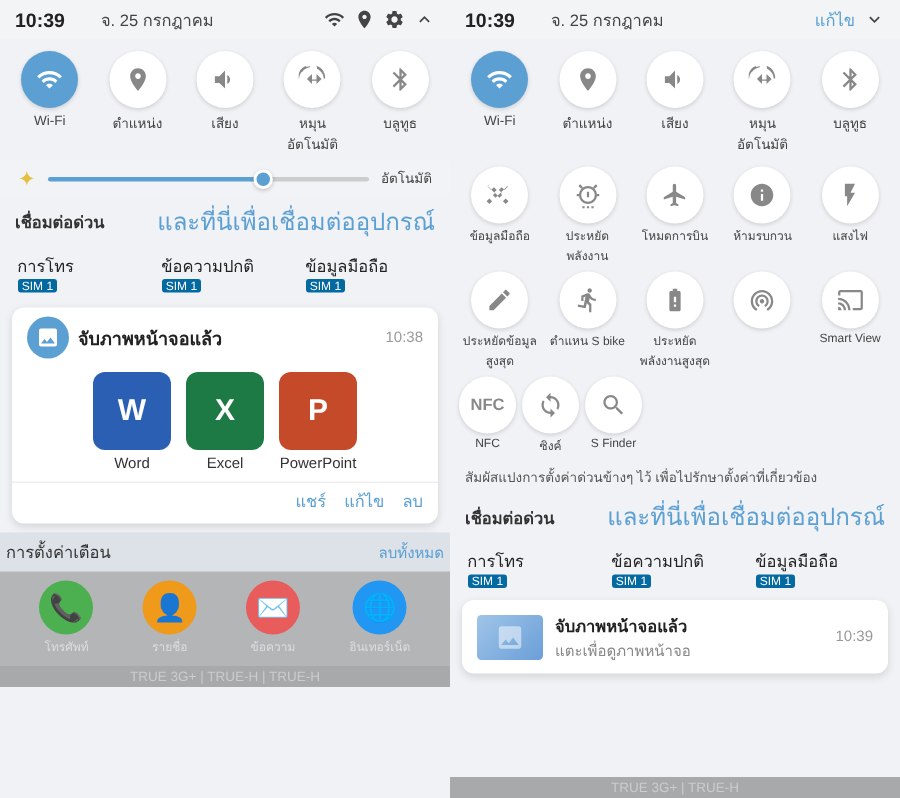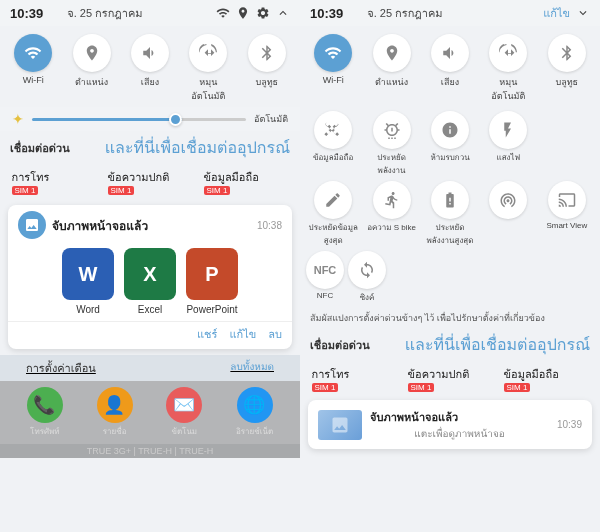--- a/index.html
+++ b/index.html
@@ -164,21 +164,21 @@
       color: #222;
     }
     .conn-sub {
       font-size: 9px;
       color: #888;
       display: flex;
       align-items: center;
       gap: 2px;
     }
     .sim-badge {
-      background: #ef4444;
+      background: #0369a1;
       color: #fff;
       font-size: 8px;
       padding: 0px 3px;
       border-radius: 2px;
     }
 
     
     .notification-card {
       margin: 6px 8px;
       background: #fff;
@@ -245,23 +245,23 @@
       gap: 12px;
       border-top: 1px solid #eee;
     }
     .notif-action-btn {
       font-size: 11px;
       color: #5ca0d3;
     }
     .bottom-row {
       display: flex;
       justify-content: space-between;
-      padding: 4px 26px;
+      align-items: center;
+      padding: 4px 4px;
       background: rgba(200,210,220,0.5);
-      text-decoration: underline;
     }
     .bottom-label {
       font-size: 11px;
       color: #333;
     }
     .bottom-link {
       font-size: 10px;
       color: #5ca0d3;
     }
 
@@ -382,21 +382,20 @@
     }
     .right-notif-texts { flex: 1; }
     .right-notif-title {
       font-size: 11px;
       font-weight: bold;
       color: #222;
     }
     .right-notif-sub {
       font-size: 10px;
       color: #888;
-      text-align: center;
     }
     .right-notif-time {
       font-size: 10px;
       color: #999;
     }
 
     
     .edit-btn {
       font-size: 11px;
       color: #5ca0d3;
@@ -554,25 +553,25 @@
     <div class="dock-item">
       <div class="dock-icon phone-icon">📞</div>
       <span class="dock-label">โทรศัพท์</span>
     </div>
     <div class="dock-item">
       <div class="dock-icon contacts-icon">👤</div>
       <span class="dock-label">รายชื่อ</span>
     </div>
     <div class="dock-item">
       <div class="dock-icon messages-icon">✉️</div>
-      <span class="dock-label">ข้ตโนม</span>
+      <span class="dock-label">ข้อความ</span>
     </div>
     <div class="dock-item">
       <div class="dock-icon internet-icon">🌐</div>
-      <span class="dock-label">อิรายช์เน็ต</span>
+      <span class="dock-label">อินเทอร์เน็ต</span>
     </div>
   </div>
 
   <div class="status-bottom">
     <span class="status-bottom-text">TRUE 3G+ | TRUE-H | TRUE-H</span>
   </div>
 
 </div>
 
 <div class="panel-right">
@@ -646,20 +645,28 @@
       <div class="extra-toggle-circle">
         <svg viewBox="0 0 24 24" fill="#888" width="18" height="18">
             <path d="M7 24h2v-2H7v2zm4 0h2v-2h-2v2zm4 0h2v-2h-2v2zM6.01 6.5l1.5-1.5L5 2.5 3.5 4 6.01 6.5zM17.99 6.5L20.5 4 19 2.5l-2.51 2.5 1.5 1.5zM12 4c-4.42 0-8 3.58-8 8s3.58 8 8 8 8-3.58 8-8-3.58-8-8-8zm0 14c-3.31 0-6-2.69-6-6s2.69-6 6-6 6 2.69 6 6-2.69 6-6 6zm-1-9h2v5h-2zm-7 4H2v-2h2v2zm18 0h-2v-2h2v2z"></path>
           </svg>
       </div>
       <span class="extra-toggle-label">ประหยัดพลังงาน</span>
     </div>
     <div class="extra-toggle-item">
       <div class="extra-toggle-circle">
         <svg viewBox="0 0 24 24" fill="#888" width="18" height="18">
+            <path d="M21 16v-2l-8-5V3.5c0-.83-.67-1.5-1.5-1.5S10 2.67 10 3.5V9l-8 5v2l8-2.5V19l-2 1.5V22l3.5-1 3.5 1v-1.5L13 19v-5.5l8 2.5z"></path>
+          </svg>
+      </div>
+      <span class="extra-toggle-label">โหมดการบิน</span>
+    </div>
+    <div class="extra-toggle-item">
+      <div class="extra-toggle-circle">
+        <svg viewBox="0 0 24 24" fill="#888" width="18" height="18">
             <path d="M12 2C6.48 2 2 6.48 2 12s4.48 10 10 10 10-4.48 10-10S17.52 2 12 2zm1 15h-2v-6h2v6zm0-8h-2V7h2v2z"></path>
           </svg>
       </div>
       <span class="extra-toggle-label">ห้ามรบกวน</span>
     </div>
     <div class="extra-toggle-item">
       <div class="extra-toggle-circle">
         <svg viewBox="0 0 24 24" fill="#888" width="18" height="18">
             <path d="M7 2v11h2v9l7-12h-4l4-8z"></path>
           </svg>
@@ -676,21 +683,21 @@
           </svg>
       </div>
       <span class="extra-toggle-label">ประหยัดข้อมูลสูงสุด</span>
     </div>
     <div class="extra-toggle-item">
       <div class="extra-toggle-circle">
         <svg viewBox="0 0 24 24" fill="#888" width="18" height="18">
             <path d="M13.49 5.48c1.1 0 2-.9 2-2s-.9-2-2-2-2 .9-2 2 .9 2 2 2zm-3.6 13.9l1-4.4 2.1 2v6h2v-7.5l-2.1-2 .6-3c1.3 1.5 3.3 2.5 5.5 2.5v-2c-1.9 0-3.5-1-4.3-2.4l-1-1.6c-.4-.6-1-1-1.7-1-.3 0-.5.1-.8.1l-5.2 2.2v4.7h2v-3.4l1.8-.7-1.6 8.1-4.9-1-.4 2 7 1.4z"></path>
           </svg>
       </div>
-      <span class="extra-toggle-label">อความ S bike</span>
+      <span class="extra-toggle-label">ตำแหน S bike</span>
     </div>
     <div class="extra-toggle-item">
       <div class="extra-toggle-circle">
         <svg viewBox="0 0 24 24" fill="#888" width="18" height="18">
             <path d="M15.67 4H14V2h-4v2H8.33C7.6 4 7 4.6 7 5.33v15.33C7 21.4 7.6 22 8.33 22h7.33c.74 0 1.34-.6 1.34-1.33V5.33C17 4.6 16.4 4 15.67 4zM13 18h-2v-2h2v2zm0-4h-2V9h2v5z"></path>
           </svg>
       </div>
       <span class="extra-toggle-label">ประหยัดพลังงานสูงสุด</span>
     </div>
     <div class="extra-toggle-item">
@@ -717,20 +724,28 @@
       </div>
       <span class="extra-toggle-label">NFC</span>
     </div>
     <div class="extra-toggle-item">
       <div class="extra-toggle-circle">
         <svg viewBox="0 0 24 24" fill="#888" width="18" height="18">
             <path d="M12 4V1L8 5l4 4V6c3.31 0 6 2.69 6 6 0 1.01-.25 1.97-.7 2.8l1.46 1.46C19.54 15.03 20 13.57 20 12c0-4.42-3.58-8-8-8zm0 14c-3.31 0-6-2.69-6-6 0-1.01.25-1.97.7-2.8L5.24 7.74C4.46 8.97 4 10.43 4 12c0 4.42 3.58 8 8 8v3l4-4-4-4v3z"></path>
           </svg>
       </div>
       <span class="extra-toggle-label">ซิงค์</span>
+    </div>
+    <div class="extra-toggle-item">
+      <div class="extra-toggle-circle">
+        <svg viewBox="0 0 24 24" fill="#888" width="18" height="18">
+            <path d="M15.5 14h-.79l-.28-.27C15.41 12.59 16 11.11 16 9.5 16 5.91 13.09 3 9.5 3S3 5.91 3 9.5 5.91 16 9.5 16c1.61 0 3.09-.59 4.23-1.57l.27.28v.79l5 4.99L20.49 19l-4.99-5zm-6 0C7.01 14 5 11.99 5 9.5S7.01 5 9.5 5 14 7.01 14 9.5 11.99 14 9.5 14z"></path>
+          </svg>
+      </div>
+      <span class="extra-toggle-label">S Finder</span>
     </div>
   </div>
 
   <div class="info-text">สัมผัสแปงการตั้งค่าด่วนข้างๆ ไว้ เพื่อไปรักษาตั้งค่าที่เกี่ยวข้อง</div>
 
   <div class="section-header">
     <span class="section-title">เชื่อมต่อด่วน</span>
     <span class="section-link">และที่นี่เพื่อเชื่อมต่ออุปกรณ์</span>
   </div>
 
@@ -763,14 +778,17 @@
           </svg>
       </div>
       <div class="right-notif-texts">
         <div class="right-notif-title">จับภาพหน้าจอแล้ว</div>
         <div class="right-notif-sub">แตะเพื่อดูภาพหน้าจอ</div>
       </div>
       <span class="right-notif-time">10:39</span>
     </div>
   </div>
 
+  <div class="status-bottom" style="margin-top:auto;">
+    <span class="status-bottom-text">TRUE 3G+ | TRUE-H</span>
+  </div>
 
 </div>
 
 </body></html>

